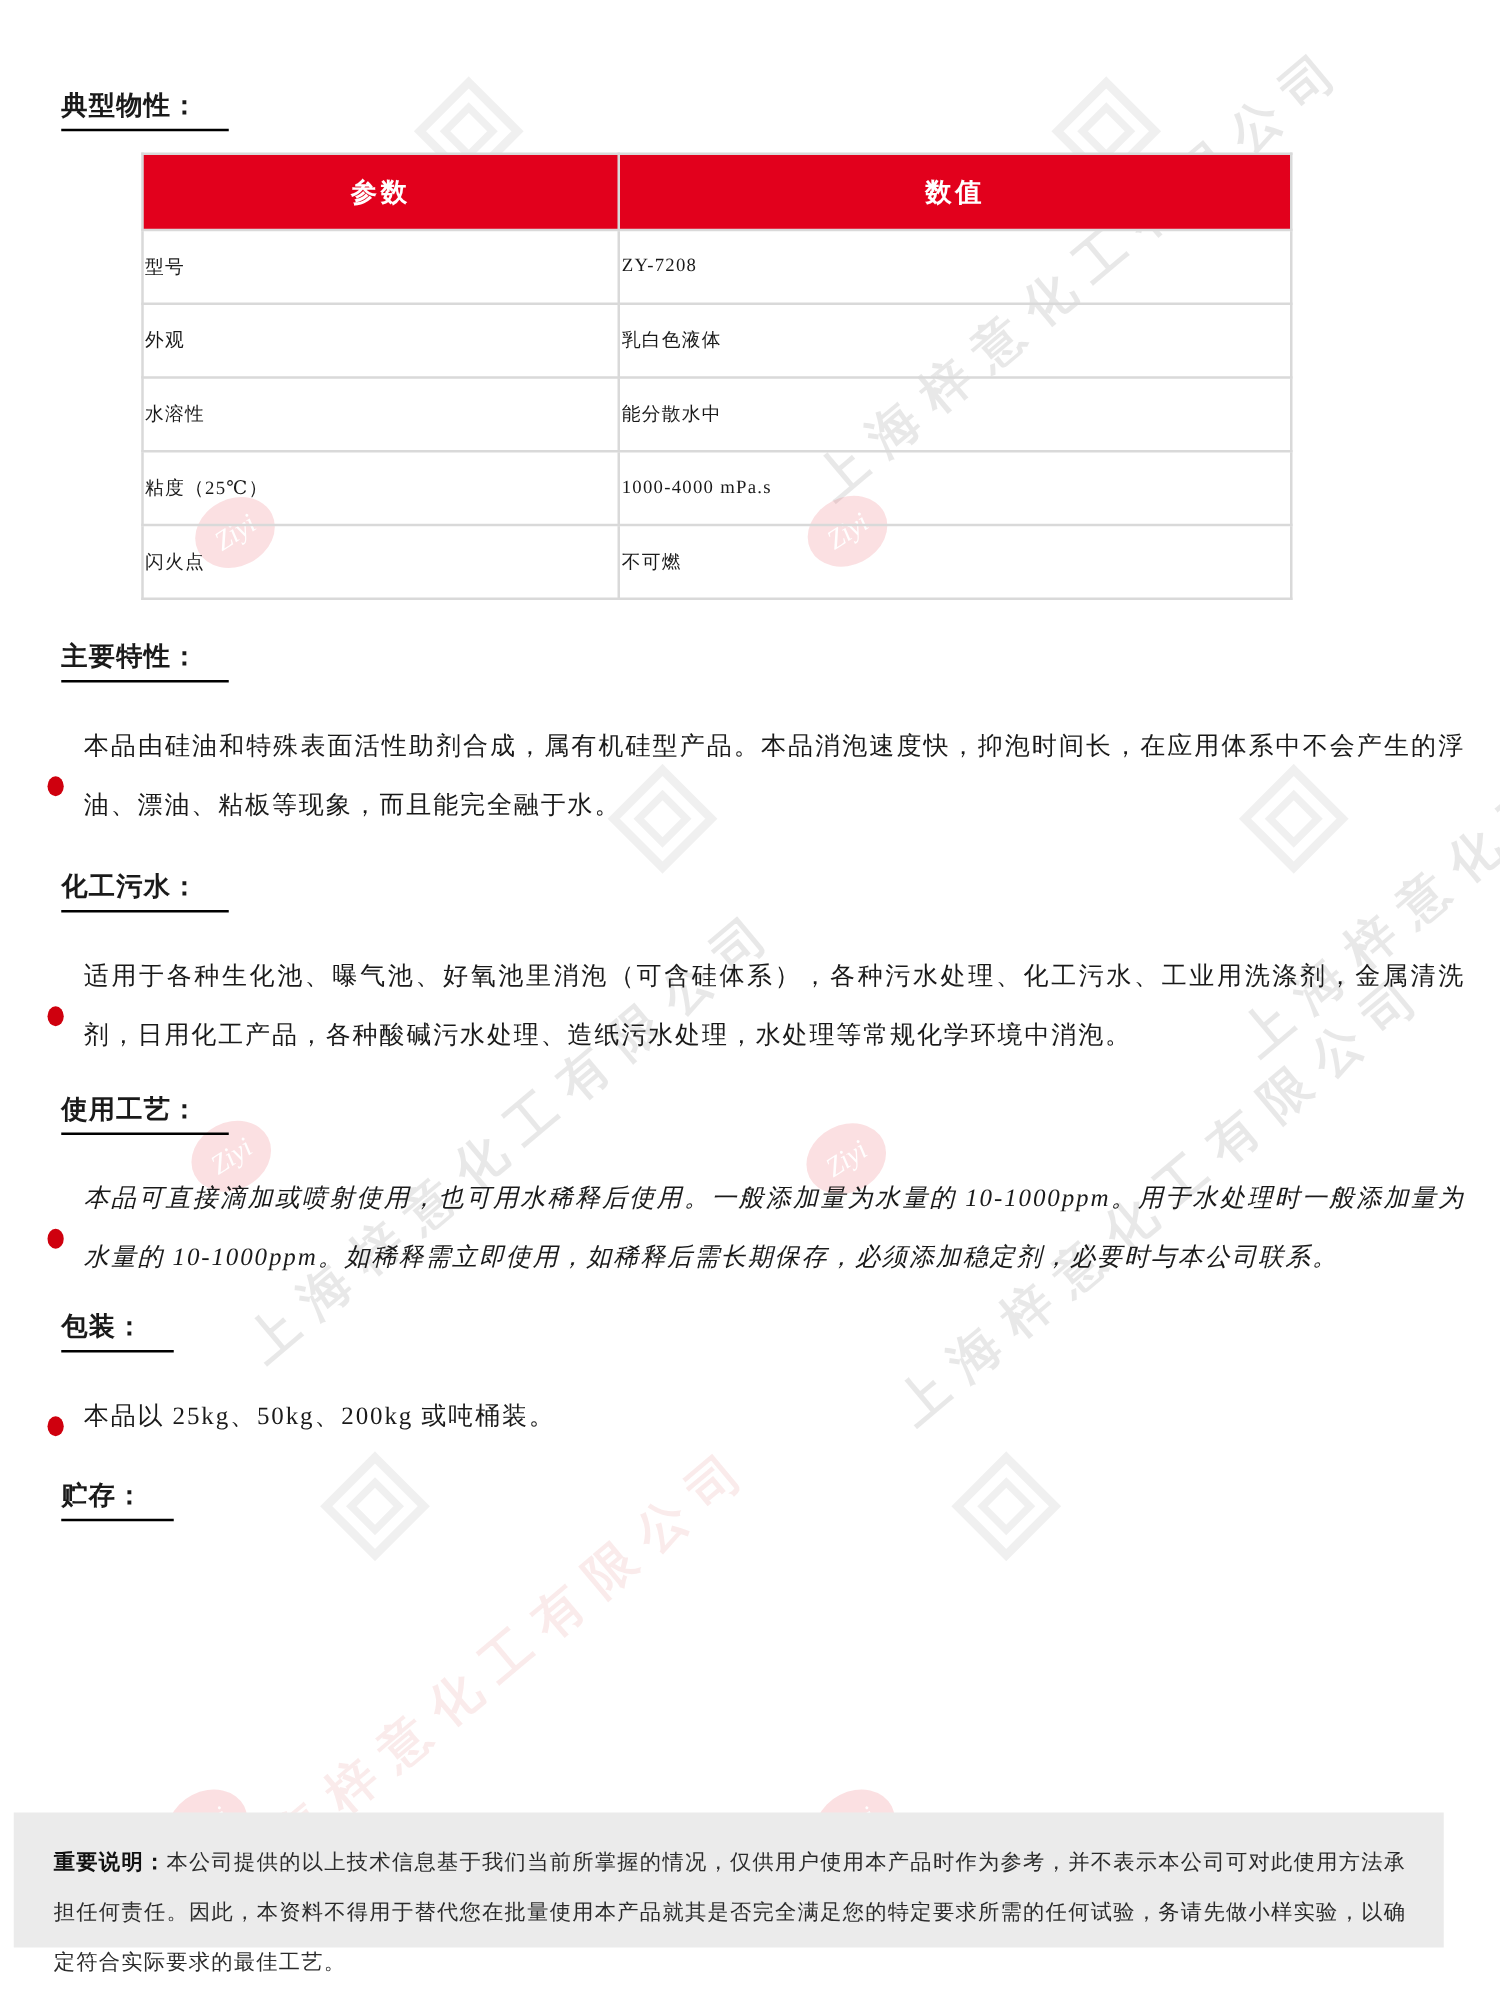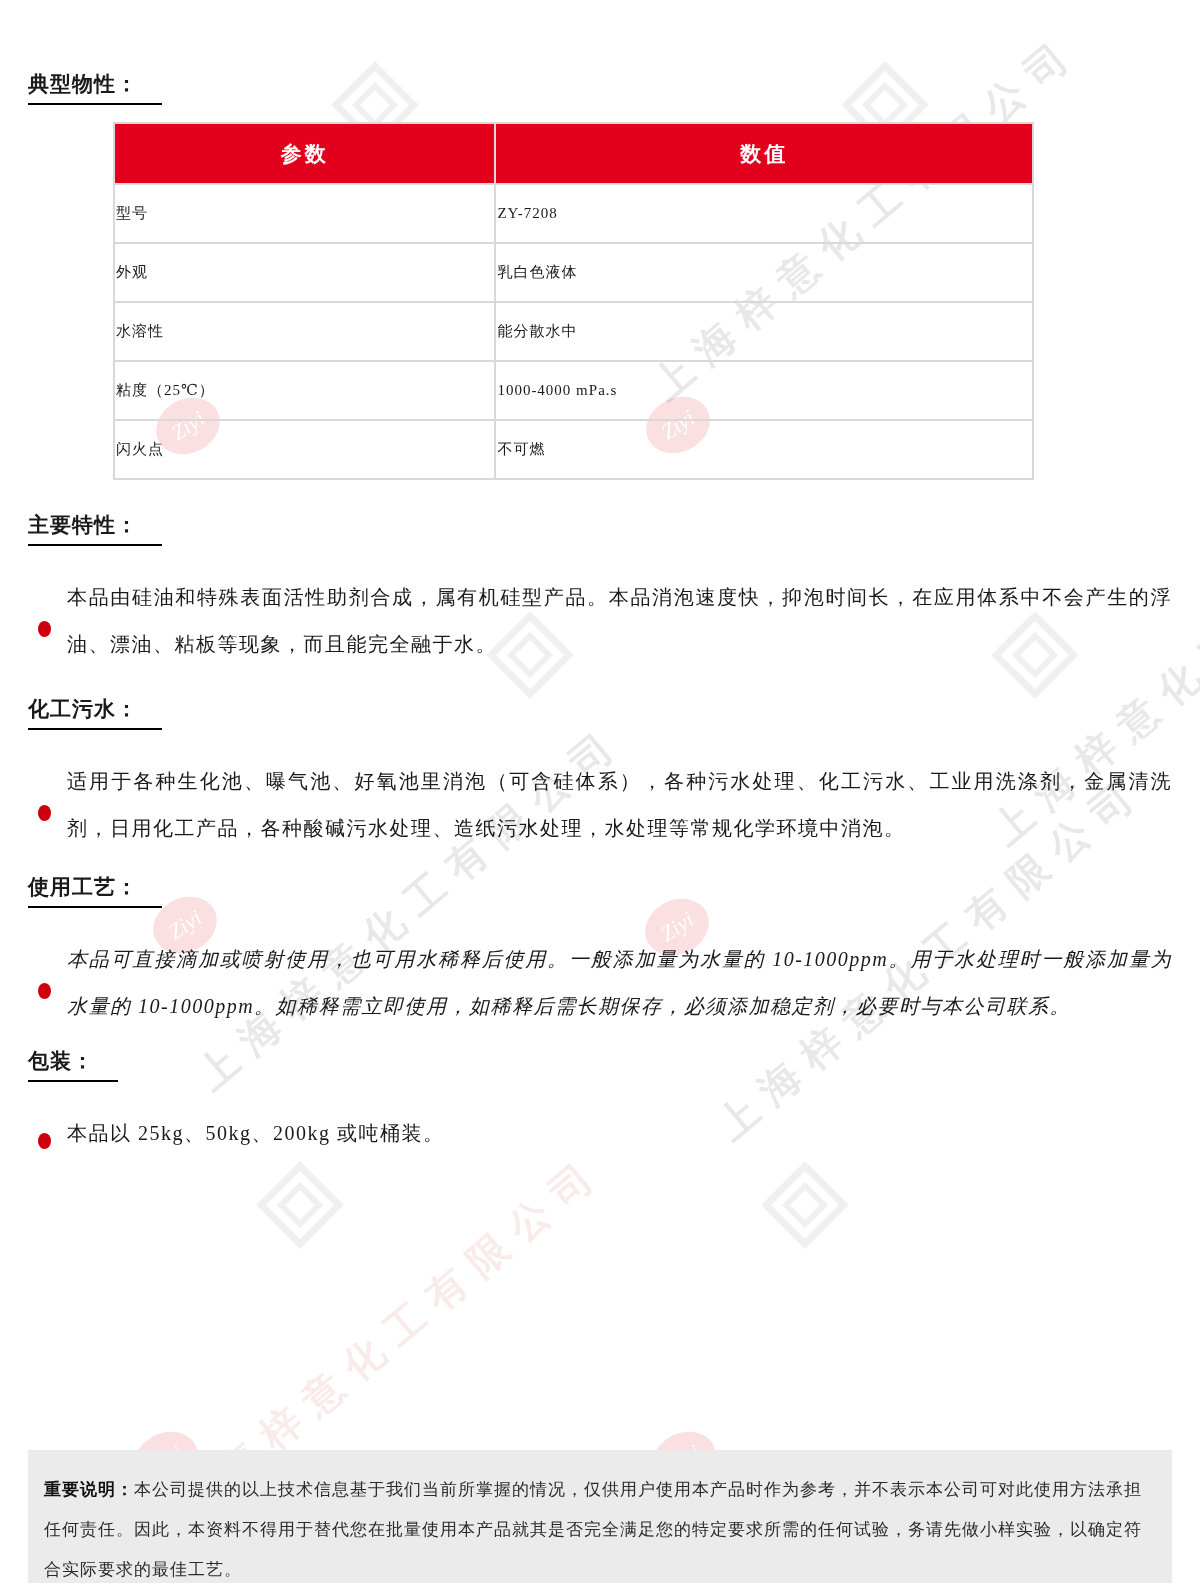--- a/index.html
+++ b/index.html
@@ -43,21 +43,21 @@
   .content{position:relative;z-index:1;padding:26px 28px 0 28px;}
   .title-row{white-space:nowrap;}
   .title-label{
     font-size:21px;font-weight:bold;letter-spacing:1px;
     border-bottom:2px solid #000;padding:0 30px 4px 0;
   }
   .title-text{font-size:29px;font-weight:bold;letter-spacing:1px;margin-left:22px;}
   .heading-block{line-height:30px;}
   .section-heading{
     display:inline-block;font-size:21px;font-weight:bold;letter-spacing:1px;
-    border-bottom:2px solid #000;padding:0 24px 4px 0;
+    border-bottom:2px solid #000;padding:0 24px 4px 0;margin-left:21px;
   }
   table.props{
     border-collapse:collapse;margin:17px 0 0 85px;width:921px;
     table-layout:fixed;
   }
   table.props col.c1{width:41.5%;}
   table.props th{
     background:var(--accent-red);color:#ffffff;
     font-size:21px;font-weight:bold;letter-spacing:3px;
     height:61px;border:2px solid var(--table-border);
@@ -70,23 +70,23 @@
   .bullet-row{display:flex;align-items:center;}
   .bullet-dot{
     flex:0 0 13px;width:13px;height:16px;border-radius:50%;
     background:var(--bullet-red);margin:15px 16px 0 10px;
   }
   .bullet-text{
     flex:1;margin:0;font-size:20px;line-height:47px;letter-spacing:1.5px;
     text-align:justify;
   }
   .notice{
-    position:absolute;left:28px;top:1450px;width:1144px;height:133px;
+    position:absolute;left:11px;top:1450px;width:1144px;height:108px;
     background:var(--notice-bg);
-    padding:20px 30px 0 16px;
+    padding:20px 30px 0 32px;
   }
   .notice p{
     margin:0;font-size:17px;line-height:40px;letter-spacing:1px;
     color:#2b2b2b;text-align:justify;
   }
   .notice .notice-label{font-weight:bold;color:#111;}
 </style>
 </head>
 <body>
 
@@ -211,20 +211,23 @@
     </div>
 
     <div class="heading-block" style="margin-top:16px;">
       <span class="section-heading">包装：</span>
     </div>
     <div class="bullet-row" style="margin-top:28px;">
       <span class="bullet-dot"></span>
       <p class="bullet-text">本品以 25kg、50kg、200kg 或吨桶装。</p>
     </div>
 
+    <div class="heading-block" style="margin-top:24px;">
+      <span class="section-heading">贮存：</span>
+    </div>
 
   </div>
 
   <div class="notice">
     <p><span class="notice-label">重要说明：</span><span>本公司提供的以上技术信息基于我们当前所掌握的情况，仅供用户使用本产品时作为参考，并不表示本公司可对此使用方法承担任何责任。因此，本资料不得用于替代您在批量使用本产品就其是否完全满足您的特定要求所需的任何试验，务请先做小样实验，以确定符合实际要求的最佳工艺。</span></p>
   </div>
 
 </div>
 
 </body></html>

